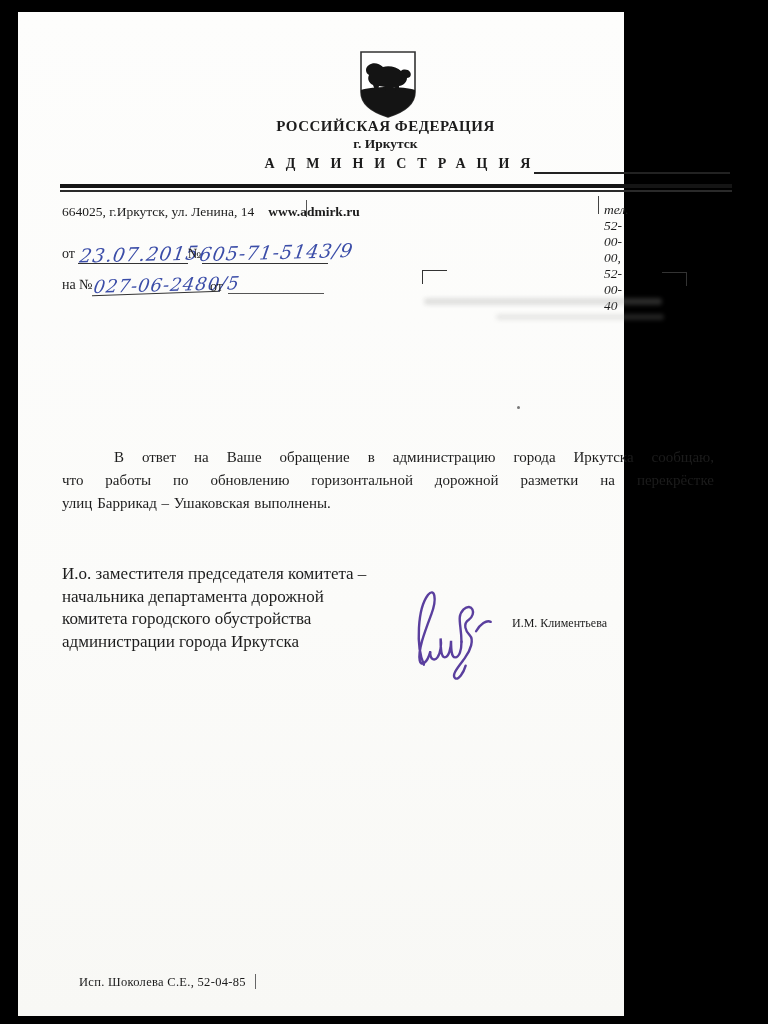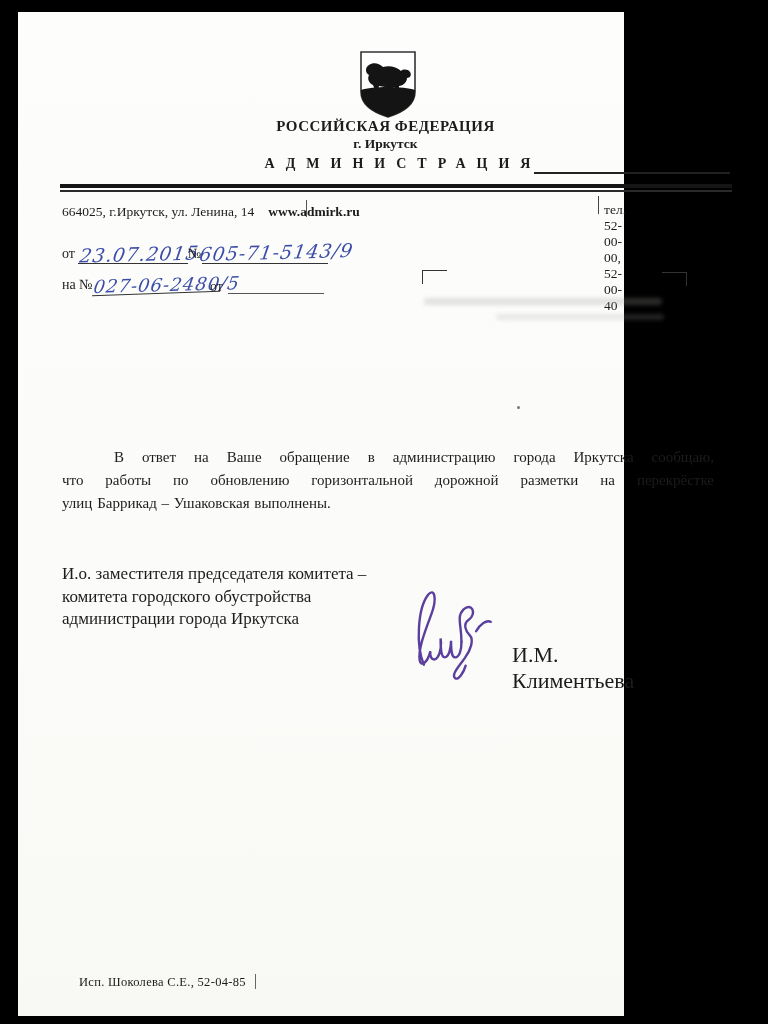--- a/index.html
+++ b/index.html
@@ -28,21 +28,21 @@
   .org-title{left:0;top:144px;width:735px;text-align:center;
     font-weight:bold;font-size:14px;letter-spacing:11px;text-indent:11px;margin-left:12px;}
   .title-side-rule{left:516px;top:160px;width:196px;height:0;
     border-top:2px solid #222;}
   .double-rule{left:42px;top:172px;width:672px;height:2px;
     border-top:4px solid #151515;border-bottom:2px solid #2a2a2a;}
   .info-left{left:44px;top:192px;font-size:13.5px;}
   .info-left .site{margin-left:14px;font-weight:bold;}
   .vtick{left:288px;top:188px;width:0;height:17px;border-left:1.5px solid #555;}
   .phone-vline{left:580px;top:184px;width:0;height:18px;border-left:1.5px solid #444;}
-  .info-phone{left:586px;top:190px;font-size:13.5px;}
+  .info-phone{left:586px;top:190px;font-size:13.5px;font-style:italic;}
 
   
   .ref-row1{left:44px;top:234px;font-size:14px;}
   .ref-row2{left:44px;top:265px;font-size:14px;}
   .hw{
     font-family:"DejaVu Serif", serif;
     font-style:italic;
     color:#3b4da8;
     font-size:19px;
     letter-spacing:1px;
@@ -76,21 +76,21 @@
 
   
   .body-text{left:44px;top:434px;width:652px;font-size:15px;line-height:23px;}
   .body-line{text-align:justify;text-align-last:justify;word-spacing:1px;}
   .body-line.first{text-indent:52px;}
   .body-line.last{text-align:right;text-align-last:left;}
 
   
   .sig-position{left:44px;top:551px;width:400px;font-size:17px;line-height:22.5px;}
   .sig-svg{left:372px;top:565px;width:120px;height:120px;}
-  .sig-name{left:494px;top:630px;font-size:22px;}
+  .sig-name{left:494px;top:604px;font-size:12px;}
 
   
   .executor{left:49px;top:963px;font-size:12.5px;letter-spacing:0.3px;margin-left:12px;}
   .executor-tick{left:237px;top:962px;width:0;height:15px;border-left:1px solid #666;}
 </style>
 </head>
 <body>
 
 <div class="scan">
   <div class="paper">
@@ -138,20 +138,21 @@
     <div class="abs stray-dot"></div>
 
     <div class="abs body-text">
       <div class="body-line first">В ответ на Ваше обращение в администрацию города Иркутска сообщаю,</div>
       <div class="body-line">что работы по обновлению горизонтальной дорожной разметки на перекрёстке</div>
       <div class="body-line last">улиц Баррикад – Ушаковская выполнены.</div>
     </div>
 
     <div class="abs sig-position">
       <div>И.о. заместителя председателя комитета –</div>
+      <div>начальника департамента дорожной</div>
       <div>комитета городского обустройства</div>
       <div>администрации города Иркутска</div>
     </div>
 
     <svg class="abs sig-svg" viewBox="0 0 110 115">
       <g fill="none" stroke="#5a3f9e" stroke-width="2.3" stroke-linecap="round">
         <path d="M30,84 C22,66 24,30 34,17 C40,10 43,20 37,36 C31,52 24,70 26,80 C27,86 33,83 36,72"></path>
         <path d="M36,72 C36,79 40,81 43,77 C46,73 47,64 46,59 C46,66 46,77 50,77 C54,77 56,68 56,61 C56,68 56,77 60,77 C64,77 66,70 66,62"></path>
         <path d="M66,62 C66,46 61,38 68,31 C76,24 81,35 73,41 C67,45 70,52 74,56 C78,60 75,70 69,78 C63,86 56,94 60,97 C63,99 68,92 70,85"></path>
         <path d="M80,52 C84,45 90,41 94,43"></path>

